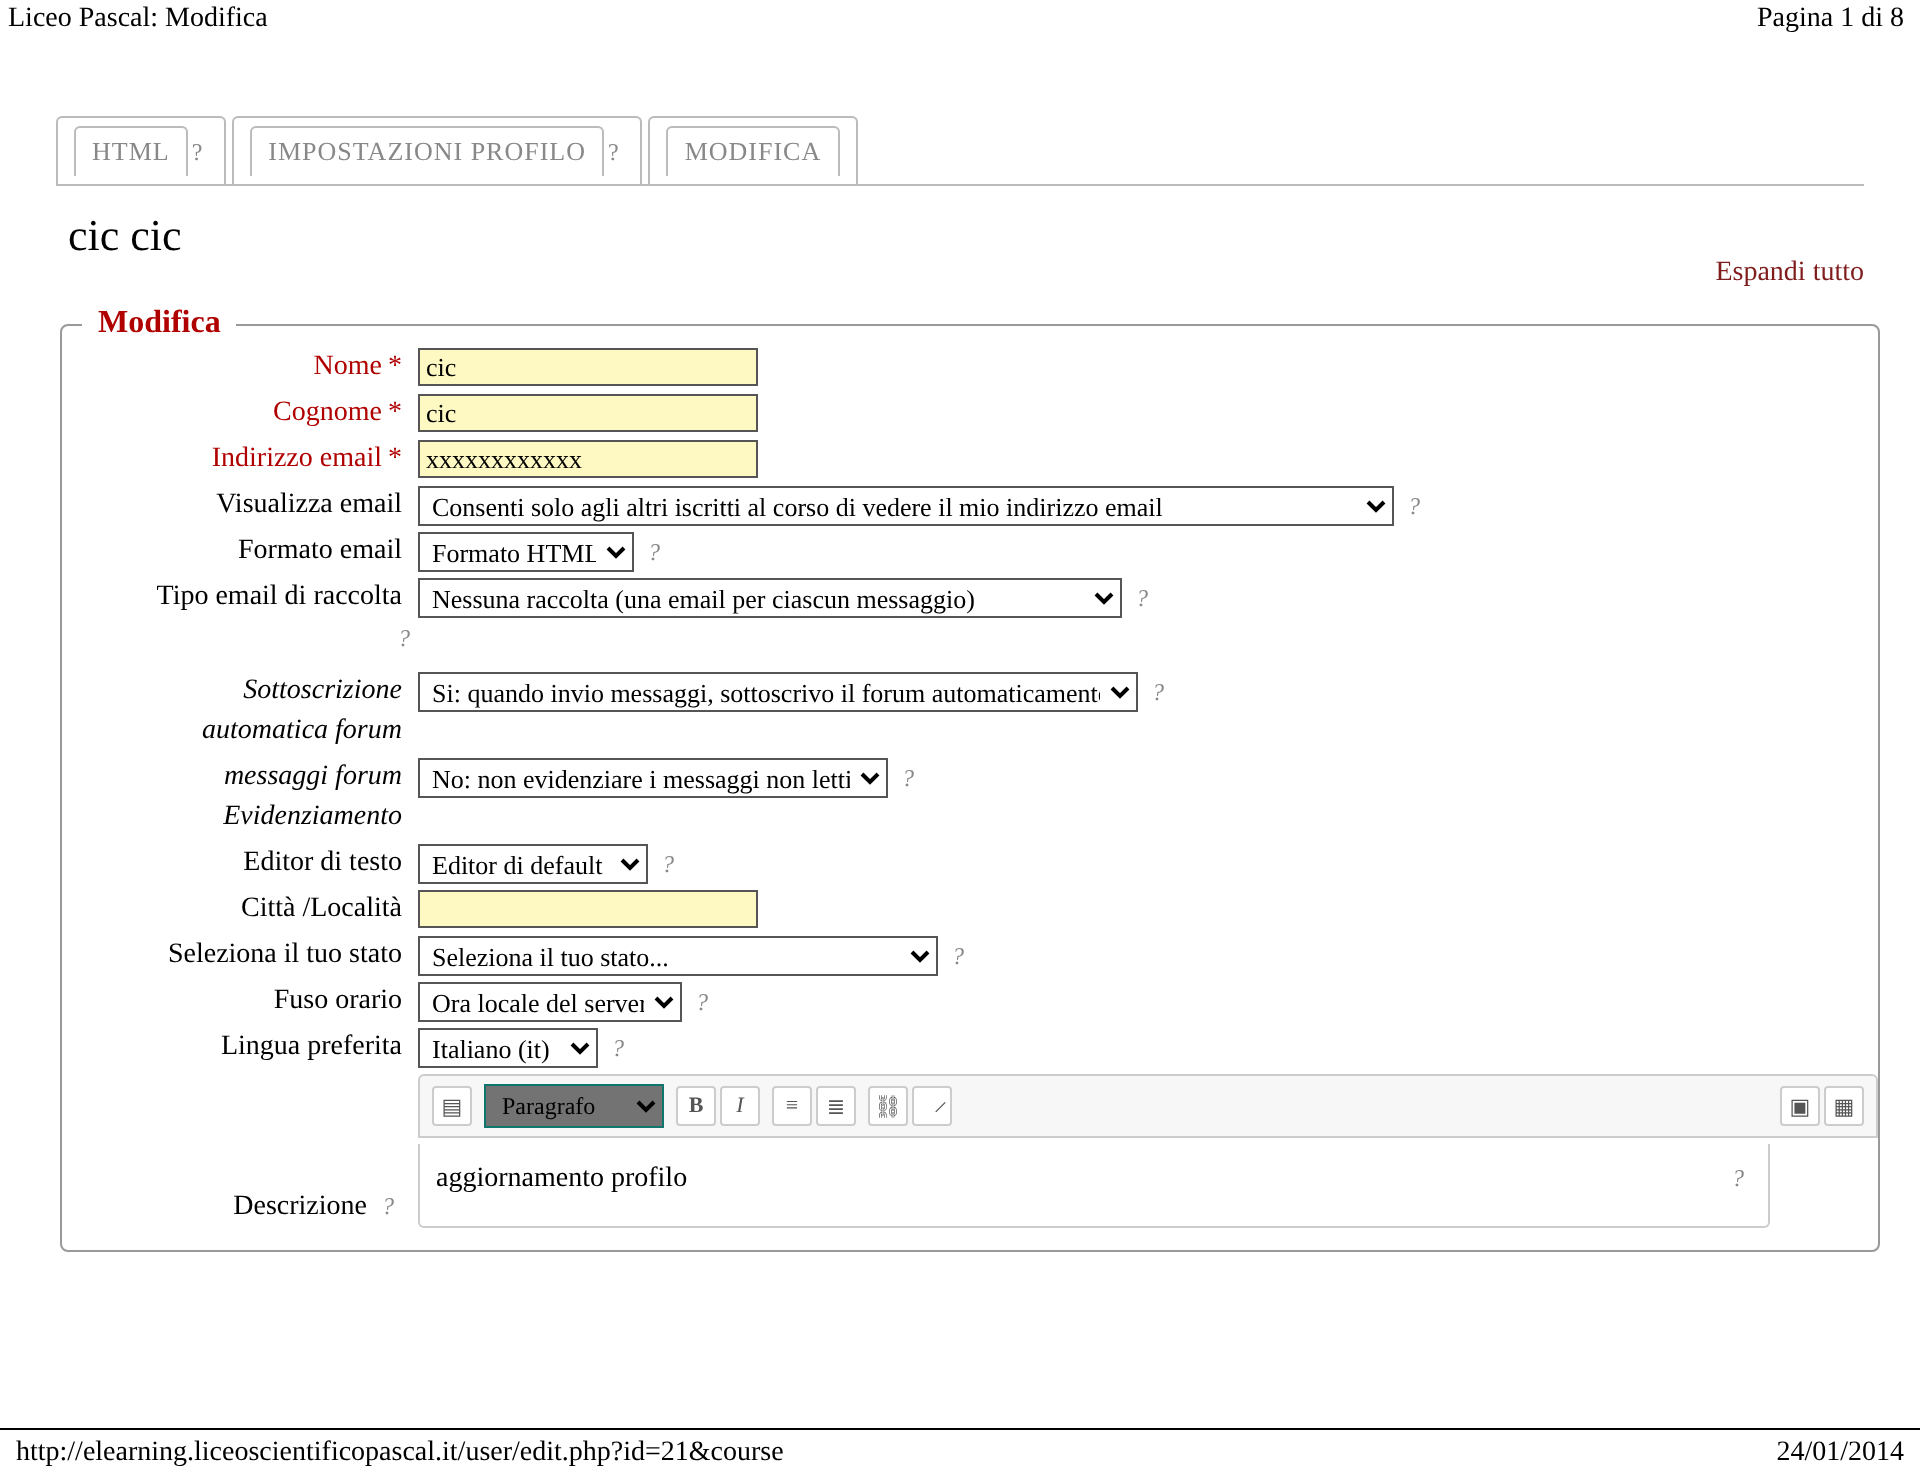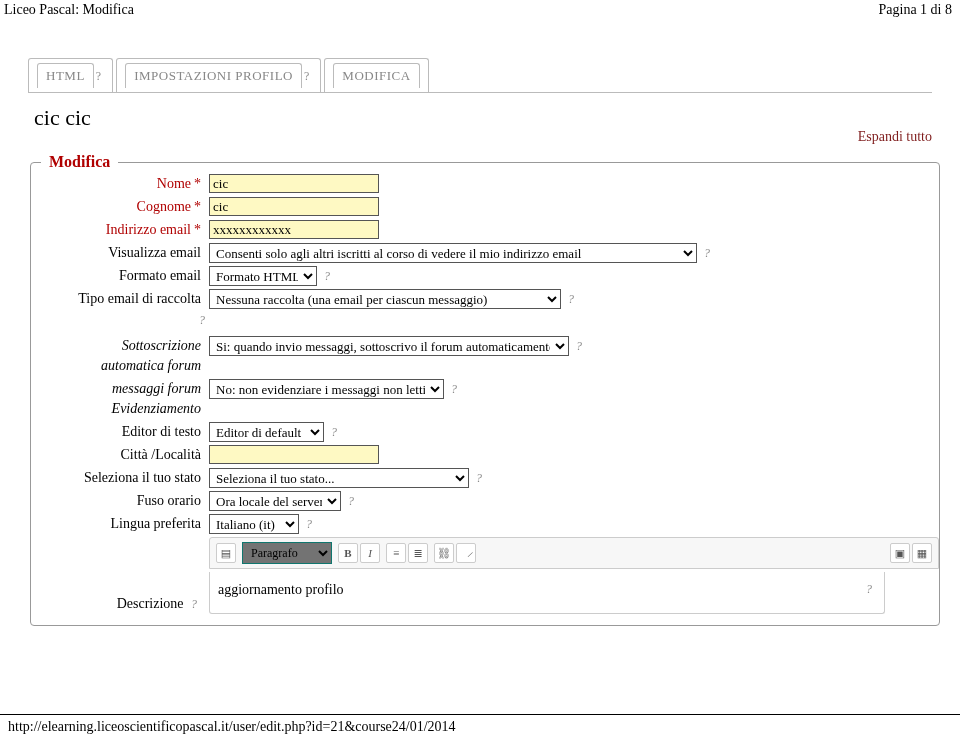--- a/index.html
+++ b/index.html
@@ -162,21 +162,21 @@
     display:flex;
     justify-content: space-between;
     align-items: flex-start;
     border-radius: 0 0 3px 3px;
   }
   .editor-body .text { font-size: 14px; }
   .footer {
     position: absolute;
     left: 0; right: 0; bottom: 4px;
     display: flex;
-    justify-content: flex-start;
+    justify-content: space-between;
     padding: 0 8px;
     font-size: 14px;
   }
   .footer-line {
     position:absolute;
     left:0; right:0; bottom: 24px;
     border-top:1px solid #000;
   }
 </style>
 </head>

